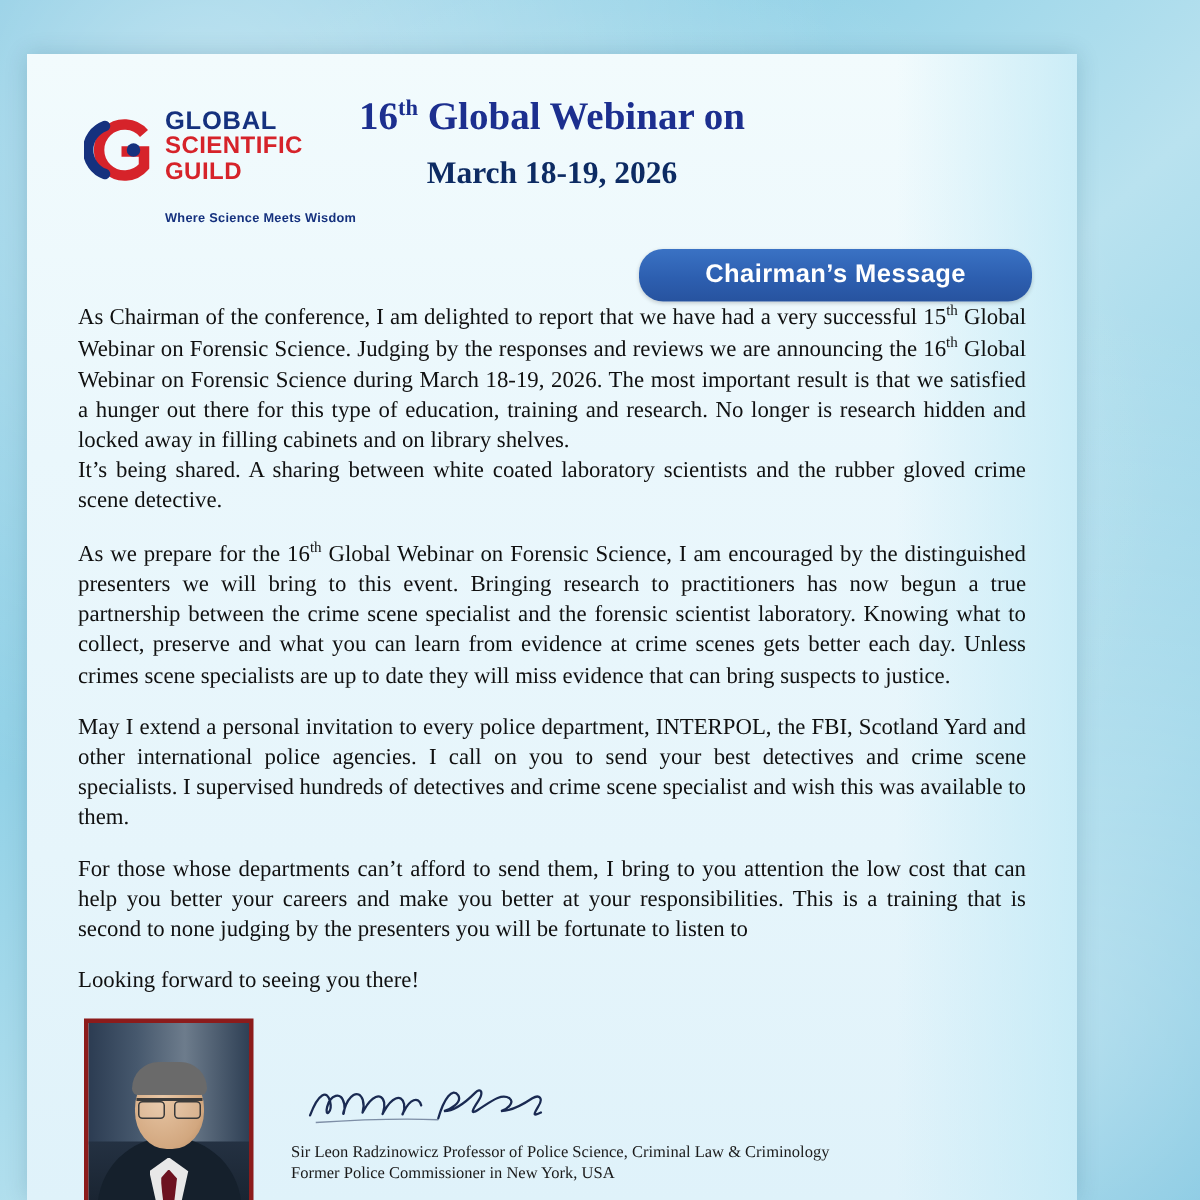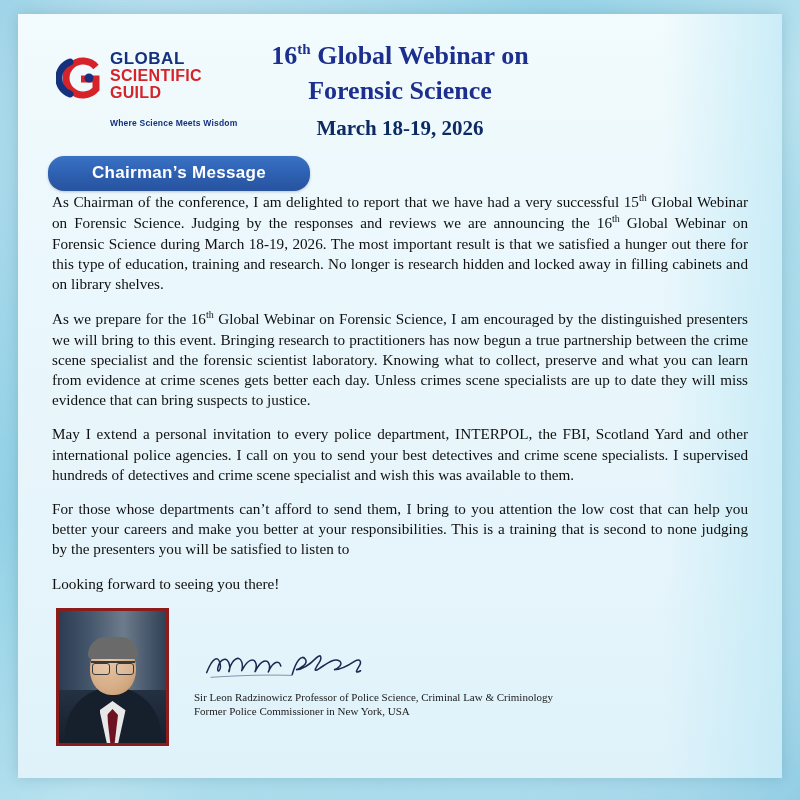--- a/index.html
+++ b/index.html
@@ -26,22 +26,22 @@
     content: "";
     position: absolute;
     left: 0; top: 0; right: 0; bottom: 0;
     background:
       radial-gradient(circle at 50% 40%, rgba(255,255,255,0.35) 0%, rgba(255,255,255,0) 60%);
     pointer-events: none;
   }
   .card {
     position: absolute;
     left: 18px;
-    top: 14px;
-    width: 764px;
+    top: 36px;
+    width: 700px;
     height: 764px;
     background:
       linear-gradient(180deg, #f2fbfd 0%, #eaf7fc 35%, #e6f5fb 70%, #dff2fa 100%);
     box-shadow: 0 0 14px rgba(0,60,90,0.18);
     box-sizing: border-box;
   }
   .card::after {
     content: "";
     position: absolute;
     right: 0; top: 0;
@@ -113,22 +113,22 @@
   .title-1 sup { font-size: 15px; }
   .title-date {
     font-size: 21px;
     font-weight: bold;
     color: #0d2b63;
     margin-top: 8px;
   }
 
   
   .banner-wrap {
-    text-align: left;
-    margin-top: 14px;
+    text-align: right;
+    margin-top: 2px;
   }
   .banner {
     display: inline-block;
     background: linear-gradient(180deg, #3a72c4 0%, #2d5fb0 55%, #27539f 100%);
     color: #ffffff;
     font-family: "Liberation Sans", sans-serif;
     font-size: 17px;
     font-weight: bold;
     padding: 7px 44px 8px 44px;
     border-radius: 16px;
@@ -294,39 +294,41 @@
           <div class="logo-text">
             <div class="logo-l1">GLOBAL</div>
             <div class="logo-l2">SCIENTIFIC GUILD</div>
             <div class="logo-l3">Where Science Meets Wisdom</div>
           </div>
         </div>
 
         <div class="titles">
           <div class="title-1">
             <span>16</span><sup>th</sup><span> Global Webinar on</span>
-            <div>Forensic Science</div>
           </div>
           <div class="title-date">March 18-19, 2026</div>
         </div>
       </div>
 
       <div class="banner-wrap">
         <div class="banner">Chairman’s Message</div>
       </div>
 
       <div class="body-text">
         <p>
           <span>As Chairman of the conference, I am delighted to report that we have had a very successful 15</span><sup>th</sup><span> Global Webinar on Forensic Science. Judging by the responses and reviews we are announcing the 16</span><sup>th</sup><span> Global Webinar on Forensic Science during March 18-19, 2026. The most important result is that we satisfied a hunger out there for this type of education, training and research. No longer is research hidden and locked away in filling cabinets and on library shelves.</span>
+        </p>
+        <p style="margin-top:-14px;">
+          <span>It’s being shared. A sharing between white coated laboratory scientists and the rubber gloved crime scene detective.</span>
         </p>
         <p>
           <span>As we prepare for the 16</span><sup>th</sup><span> Global Webinar on Forensic Science, I am encouraged by the distinguished presenters we will bring to this event. Bringing research to practitioners has now begun a true partnership between the crime scene specialist and the forensic scientist laboratory. Knowing what to collect, preserve and what you can learn from evidence at crime scenes gets better each day. Unless crimes scene specialists are up to date they will miss evidence that can bring suspects to justice.</span>
         </p>
         <p>May I extend a personal invitation to every police department, INTERPOL, the FBI, Scotland Yard and other international police agencies. I call on you to send your best detectives and crime scene specialists. I supervised hundreds of detectives and crime scene specialist and wish this was available to them.</p>
-        <p>For those whose departments can’t afford to send them, I bring to you attention the low cost that can help you better your careers and make you better at your responsibilities. This is a training that is second to none judging by the presenters you will be satisfied to listen to</p>
+        <p>For those whose departments can’t afford to send them, I bring to you attention the low cost that can help you better your careers and make you better at your responsibilities. This is a training that is second to none judging by the presenters you will be fortunate to listen to</p>
         <p>Looking forward to seeing you there!</p>
       </div>
 
       <div class="sig-block">
         <div class="portrait">
           <div class="bg-flag"></div>
           <div class="bg-bottom"></div>
           <div class="suit"></div>
           <div class="head"></div>
           <div class="hair"></div>

